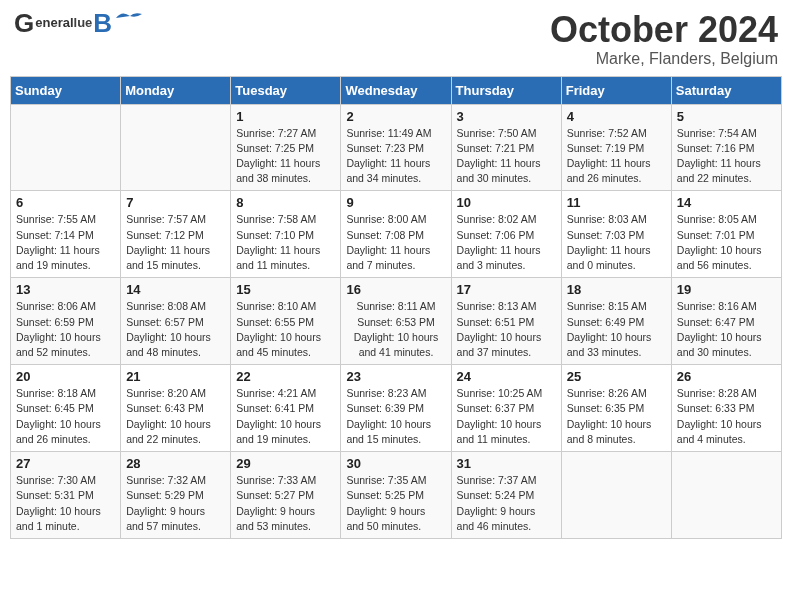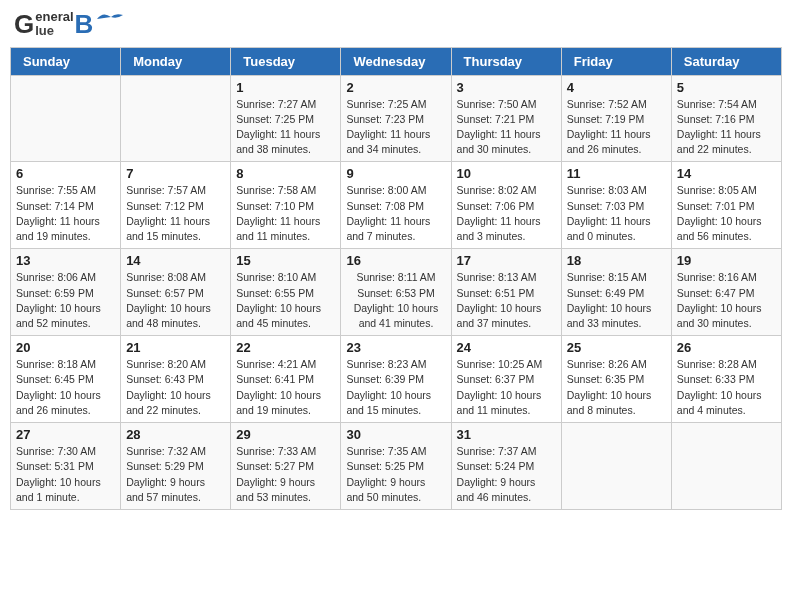--- a/index.html
+++ b/index.html
@@ -38,21 +38,21 @@
     table {
       width: 100%;
       border-collapse: collapse;
       table-layout: fixed;
     }
     thead tr th {
       background-color: #2a6db5;
       color: #fff;
       font-size: 13px;
       font-weight: bold;
-      padding: 6px 12px;
+      padding: 6px 4px;
       text-align: left;
       border: 1px solid #ccc;
     }
     tbody tr td {
       vertical-align: top;
       border: 1px solid #ccc;
       padding: 4px 5px;
       font-size: 11px;
       color: #333;
       min-height: 70px;
@@ -79,30 +79,34 @@
       background: #f9f9f9 !important;
     }
   </style>
 </head>
 <body>
 
 <div class="header">
   <div class="logo">
     <div style="display:flex; align-items:center;">
       <span style="font-size:26px; font-weight:bold; color:#333; line-height:1;">G</span>
-      <div style="display:flex; flex-direction:column; margin-left:1px;">
+      <div style="display:flex; flex-direction:row; margin-left:1px;">
         <span style="font-size:13px; font-weight:bold; color:#333; line-height:1.1;">eneral</span>
         <span style="font-size:13px; font-weight:bold; color:#404040; line-height:1.1;">lue</span>
       </div>
       <span style="font-size:26px; font-weight:bold; color:#2a6db5; line-height:1; margin-left:1px;">B</span>
 
       <svg width="32" height="20" viewBox="0 0 32 20" style="margin-left:2px; margin-top:-10px;">
         <path d="M2,10 Q8,2 16,8 Q20,4 28,6 Q22,10 16,8" fill="#2a6db5"></path>
       </svg>
     </div>
+  </div>
+  <div class="title-block">
+    <div class="month-title">October 2024</div>
+    <div class="location-title">Marke, Flanders, Belgium</div>
   </div>
 </div>
 
 <table>
   <thead>
     <tr>
       <th>Sunday</th>
       <th>Monday</th>
       <th>Tuesday</th>
       <th>Wednesday</th>
@@ -116,21 +120,21 @@
         <td class="empty-cell"></td>
         <td class="empty-cell"></td>
         <td>
           <div class="day-num">1</div>
           <div class="day-info" style="white-space: pre-line;">Sunrise: 7:27 AM
 Sunset: 7:25 PM
 Daylight: 11 hours and 38 minutes.</div>
         </td>
         <td>
           <div class="day-num">2</div>
-          <div class="day-info" style="white-space: pre-line;">Sunrise: 7:25 AM
+          <div class="day-info" style="white-space: pre-line;">Sunrise: 11:49 AM
 Sunset: 7:23 PM
 Daylight: 11 hours and 34 minutes.</div>
         </td>
         <td>
           <div class="day-num">3</div>
           <div class="day-info" style="white-space: pre-line;">Sunrise: 7:50 AM
 Sunset: 7:21 PM
 Daylight: 11 hours and 30 minutes.</div>
         </td>
         <td>

